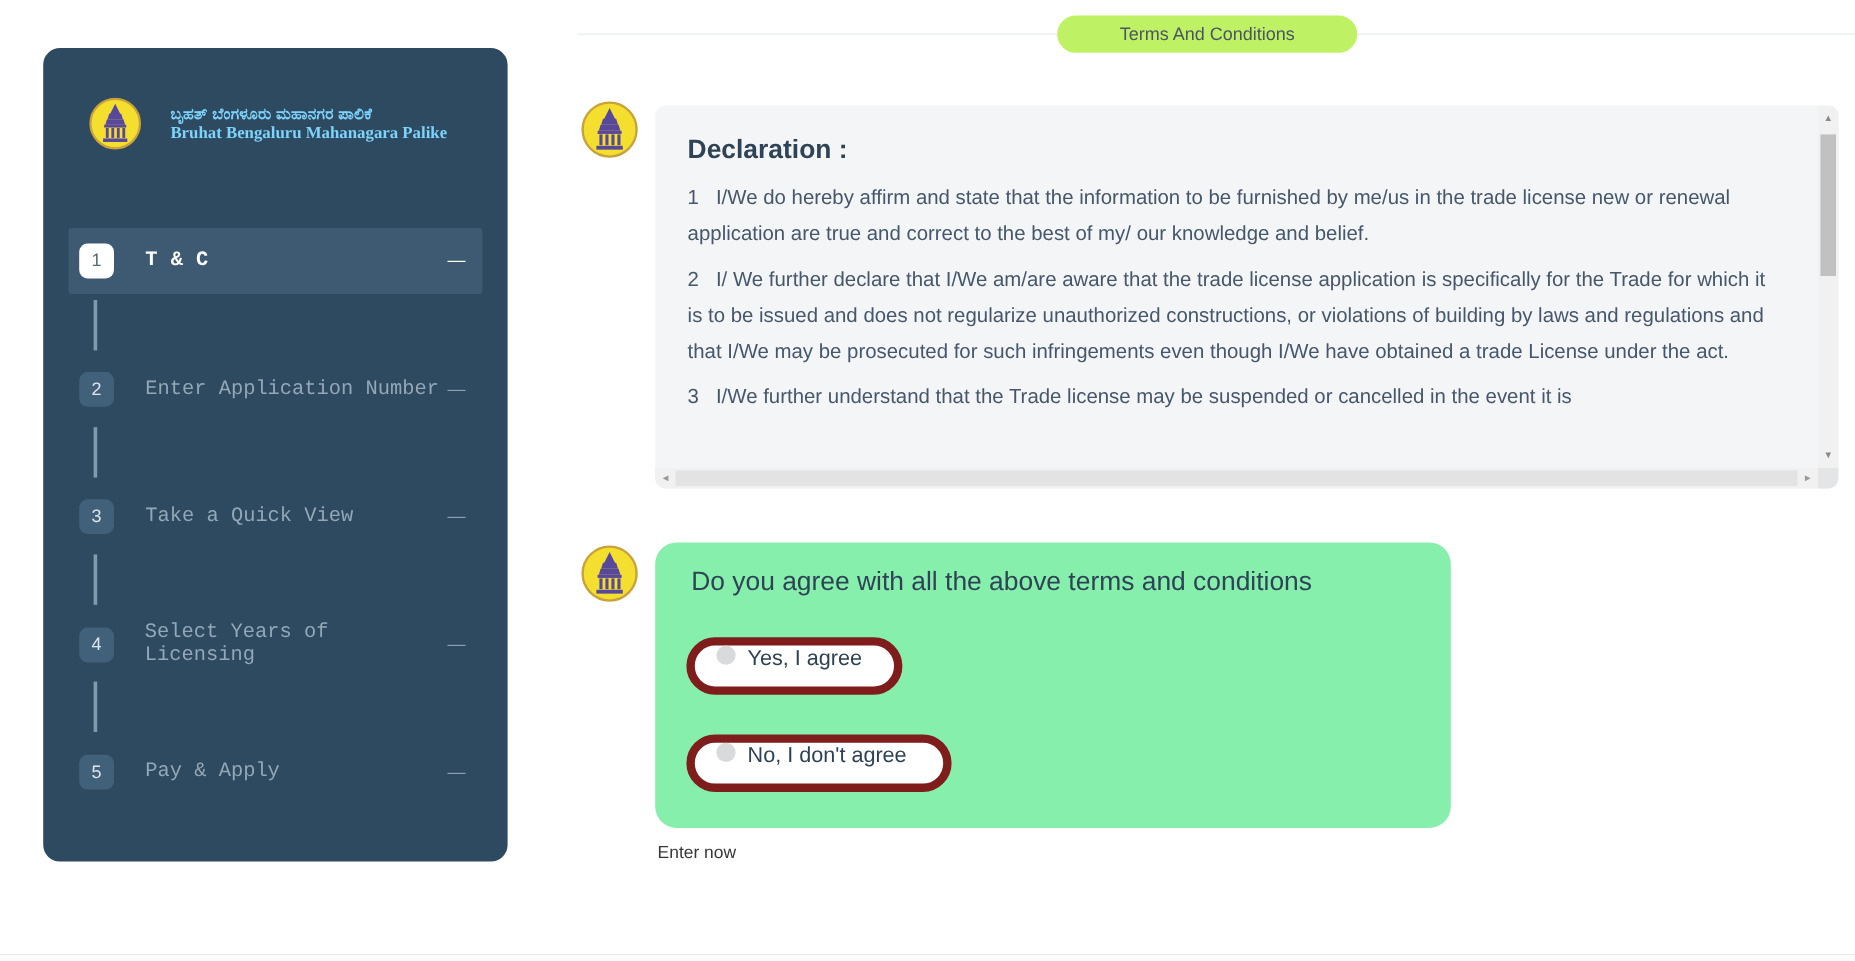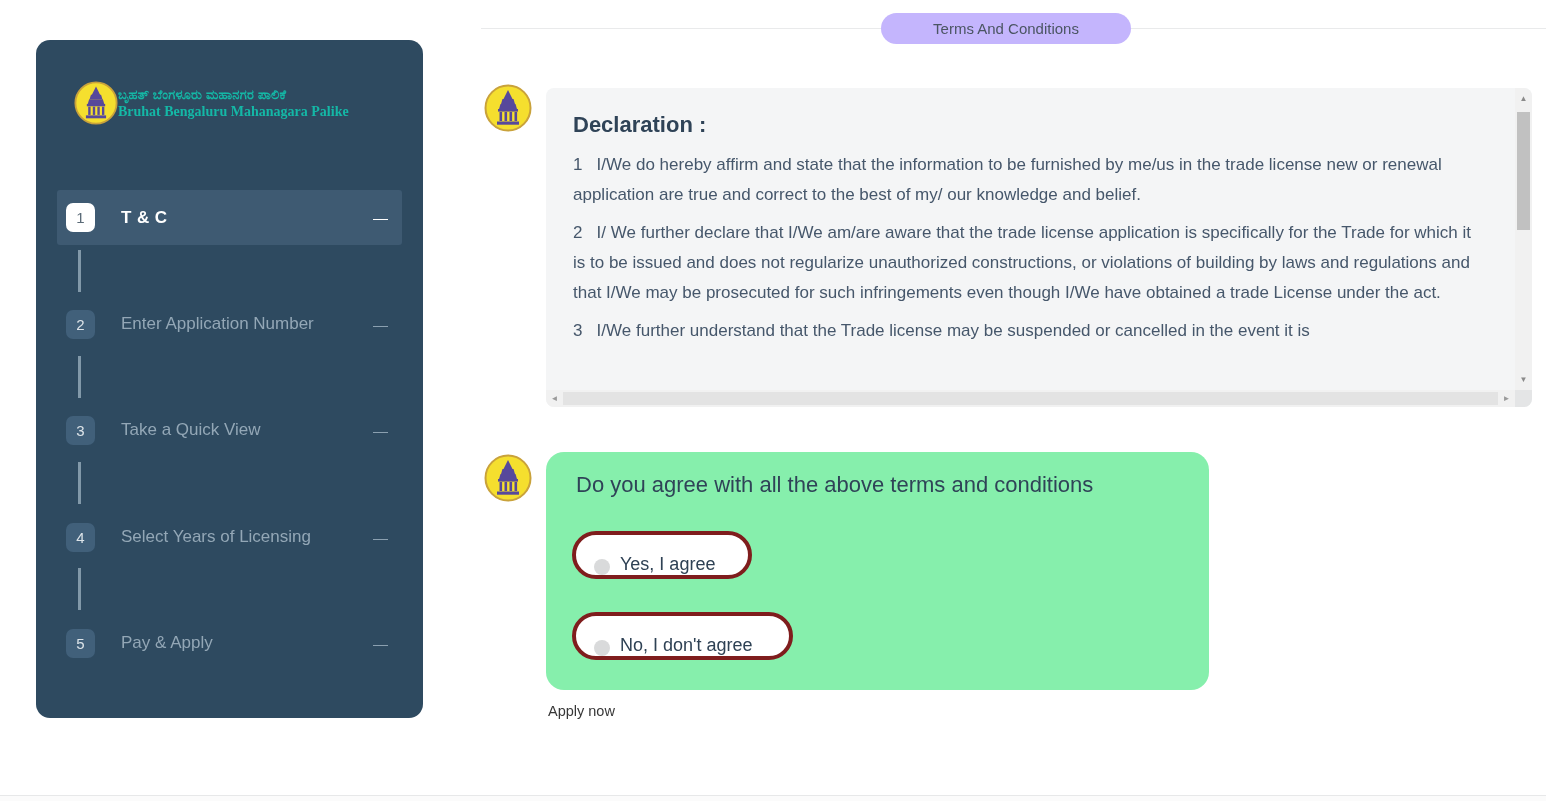--- a/index.html
+++ b/index.html
@@ -5,43 +5,43 @@
   * { margin:0; padding:0; box-sizing:border-box; }
   html,body { width:1546px; height:801px; background:#ffffff; overflow:hidden;
               font-family:"Liberation Sans", sans-serif; }
   .abs { position:absolute; }
 
   
   #sidebar { left:36px; top:40px; width:387px; height:678px;
              background:#2e4a60; border-radius:14px; }
   #logo-row { left:38px; top:38px; width:330px; height:50px; display:flex; align-items:center; }
   .logo-circle { width:44px; height:44px; flex:0 0 44px; }
-  #logo-text { margin-left:0; color:#14b8a6; }
+  #logo-text { margin-left:24px; color:#7dd3fc; }
   #logo-kn { font-size:13px; font-weight:bold; letter-spacing:.2px; line-height:17px; }
   #logo-en { font-family:"Liberation Serif", serif; font-weight:bold; font-size:14px; line-height:17px; }
   #tagline { left:42px; top:100px; width:330px; color:#f2c335; font-size:17px; }
 
   .step-row { left:21px; width:345px; height:55px; display:flex; align-items:center; }
   .step-row.active { background:#3e5a72; border-radius:3px; }
   .step-row.inactive { height:44px; }
   .badge { width:29px; height:29px; border-radius:7px; margin-left:9px;
            display:flex; align-items:center; justify-content:center; font-size:15px; }
   .badge.active { background:#ffffff; color:#5a6a77; }
   .badge.inactive { background:#41607a; color:#dde4e9; }
-  .step-label { margin-left:26px; font-size:17px; }
+  .step-label { margin-left:26px; font-size:17px;font-family:Liberation Mono, monospace; }
   .step-label.active { color:#ffffff; font-weight:bold; letter-spacing:.4px; }
   .step-label.inactive { color:#93a7b6; }
   .step-dash { margin-left:auto; margin-right:14px; font-size:15px; }
   .step-dash.active { color:#ffffff; }
   .step-dash.inactive { color:#8ba0b0; }
   .connector { left:42px; width:3px; height:42px; background:#8299a9; }
 
   
   #top-divider { left:481px; top:28px; width:1065px; height:1px; background:#e9eaeb; }
-  #tc-pill { left:881px; top:13px; width:250px; height:31px; background:#c4b5fd;
+  #tc-pill { left:881px; top:13px; width:250px; height:31px; background:#bef264;
              border-radius:16px; display:flex; align-items:center; justify-content:center;
              color:#4b5563; font-size:15px; }
 
   
   .avatar { width:48px; height:48px; }
   #avatar1 { left:484px; top:84px; }
   #avatar2 { left:484px; top:454px; }
 
   
   #decl-panel { left:546px; top:88px; width:986px; height:319px;
@@ -66,21 +66,21 @@
             display:flex; align-items:center; justify-content:center; }
   .harrow.left { left:0; } .harrow.right { right:0; }
   .scroll-corner { position:absolute; right:0; bottom:0; width:17px; height:17px;
                    background:#e4e5e6; border-radius:0 0 8px 0; }
 
   
   #agree-card { left:546px; top:452px; width:663px; height:238px;
                 background:#86efac; border-radius:18px; }
   #agree-q { position:absolute; left:30px; top:20px; color:#2f4357; font-size:22px; }
   .opt-btn { position:absolute; left:26px; height:48px; background:#ffffff;
-             border:4px solid #7f1d1d; border-radius:24px; display:flex; align-items:flex-end;
+             border:7px solid #7f1d1d; border-radius:24px; display:flex; align-items:flex-start;
              cursor:pointer; }
   #opt-yes { top:79px; width:180px; }
   #opt-no  { top:160px; width:221px; }
   .radio-dot { width:16px; height:16px; border-radius:50%; background:#d9dadb; margin-left:18px; }
   .opt-label { margin-left:10px; color:#2e4154; font-size:18px; }
 
   #timestamp { left:548px; top:703px; font-size:14.5px; color:#373737; }
   #footer-line { left:0; top:795px; width:1546px; height:1px; background:#e7e8e9; }
   #footer-area { left:0; top:796px; width:1546px; height:5px; background:#fbfbfb; }
 </style>
@@ -192,16 +192,16 @@
   <div id="opt-yes" class="opt-btn">
     <div class="radio-dot"></div>
     <div class="opt-label">Yes, I agree</div>
   </div>
   <div id="opt-no" class="opt-btn">
     <div class="radio-dot"></div>
     <div class="opt-label">No, I don't agree</div>
   </div>
 </div>
 
-<div id="timestamp" class="abs">Apply now</div>
+<div id="timestamp" class="abs">Enter now</div>
 
 <div id="footer-line" class="abs"></div>
 <div id="footer-area" class="abs"></div>
 
 </body></html>

